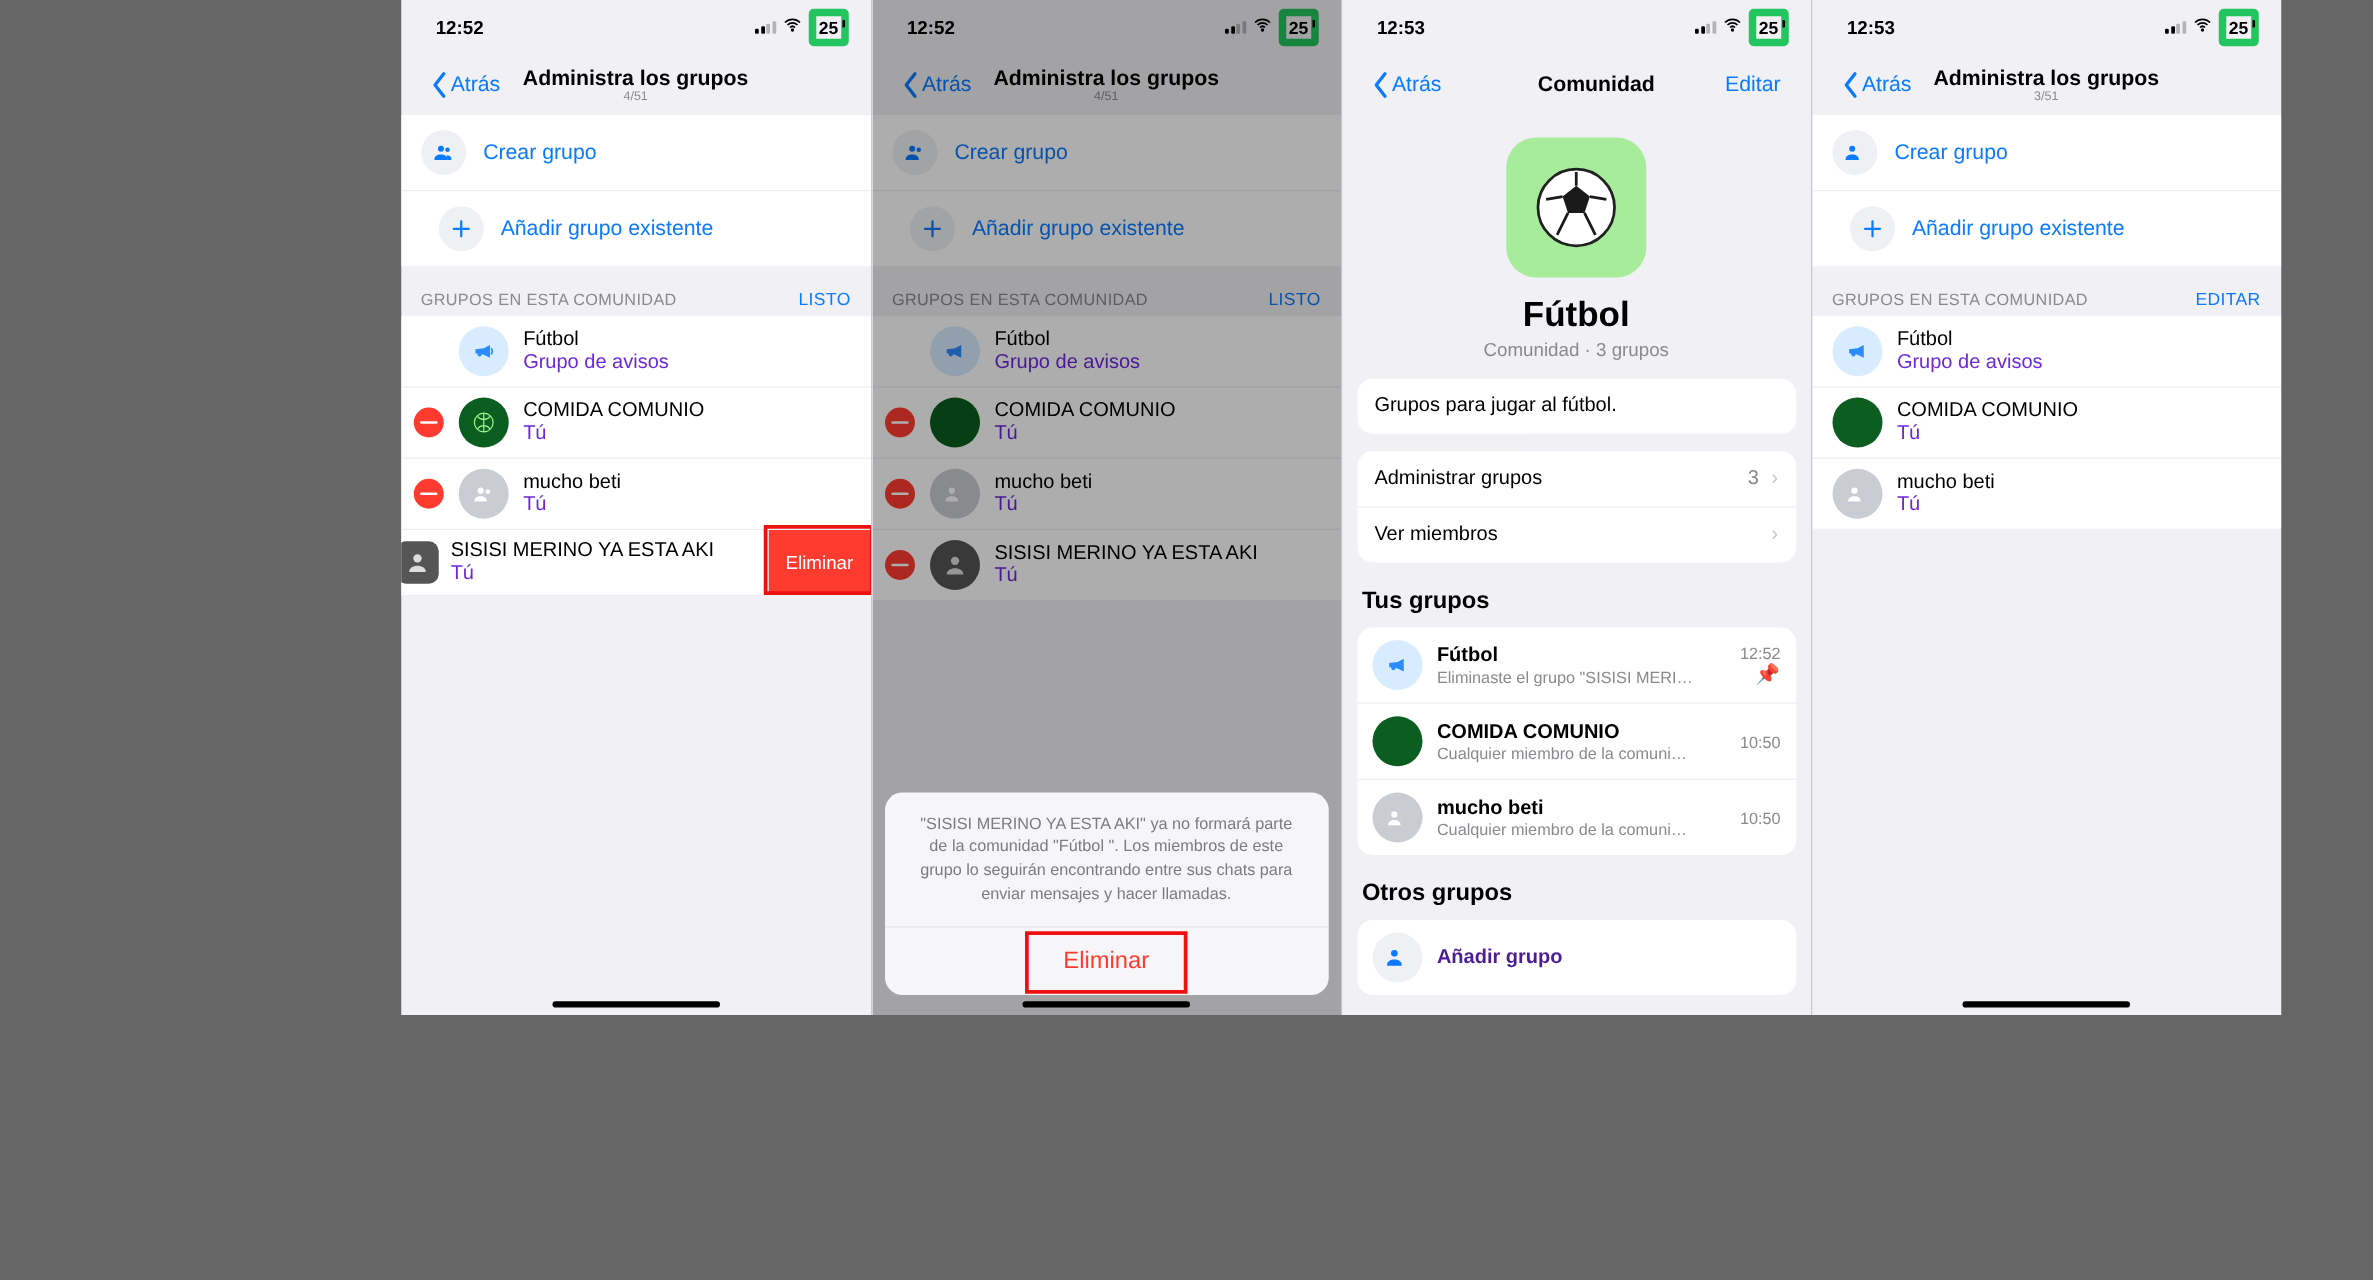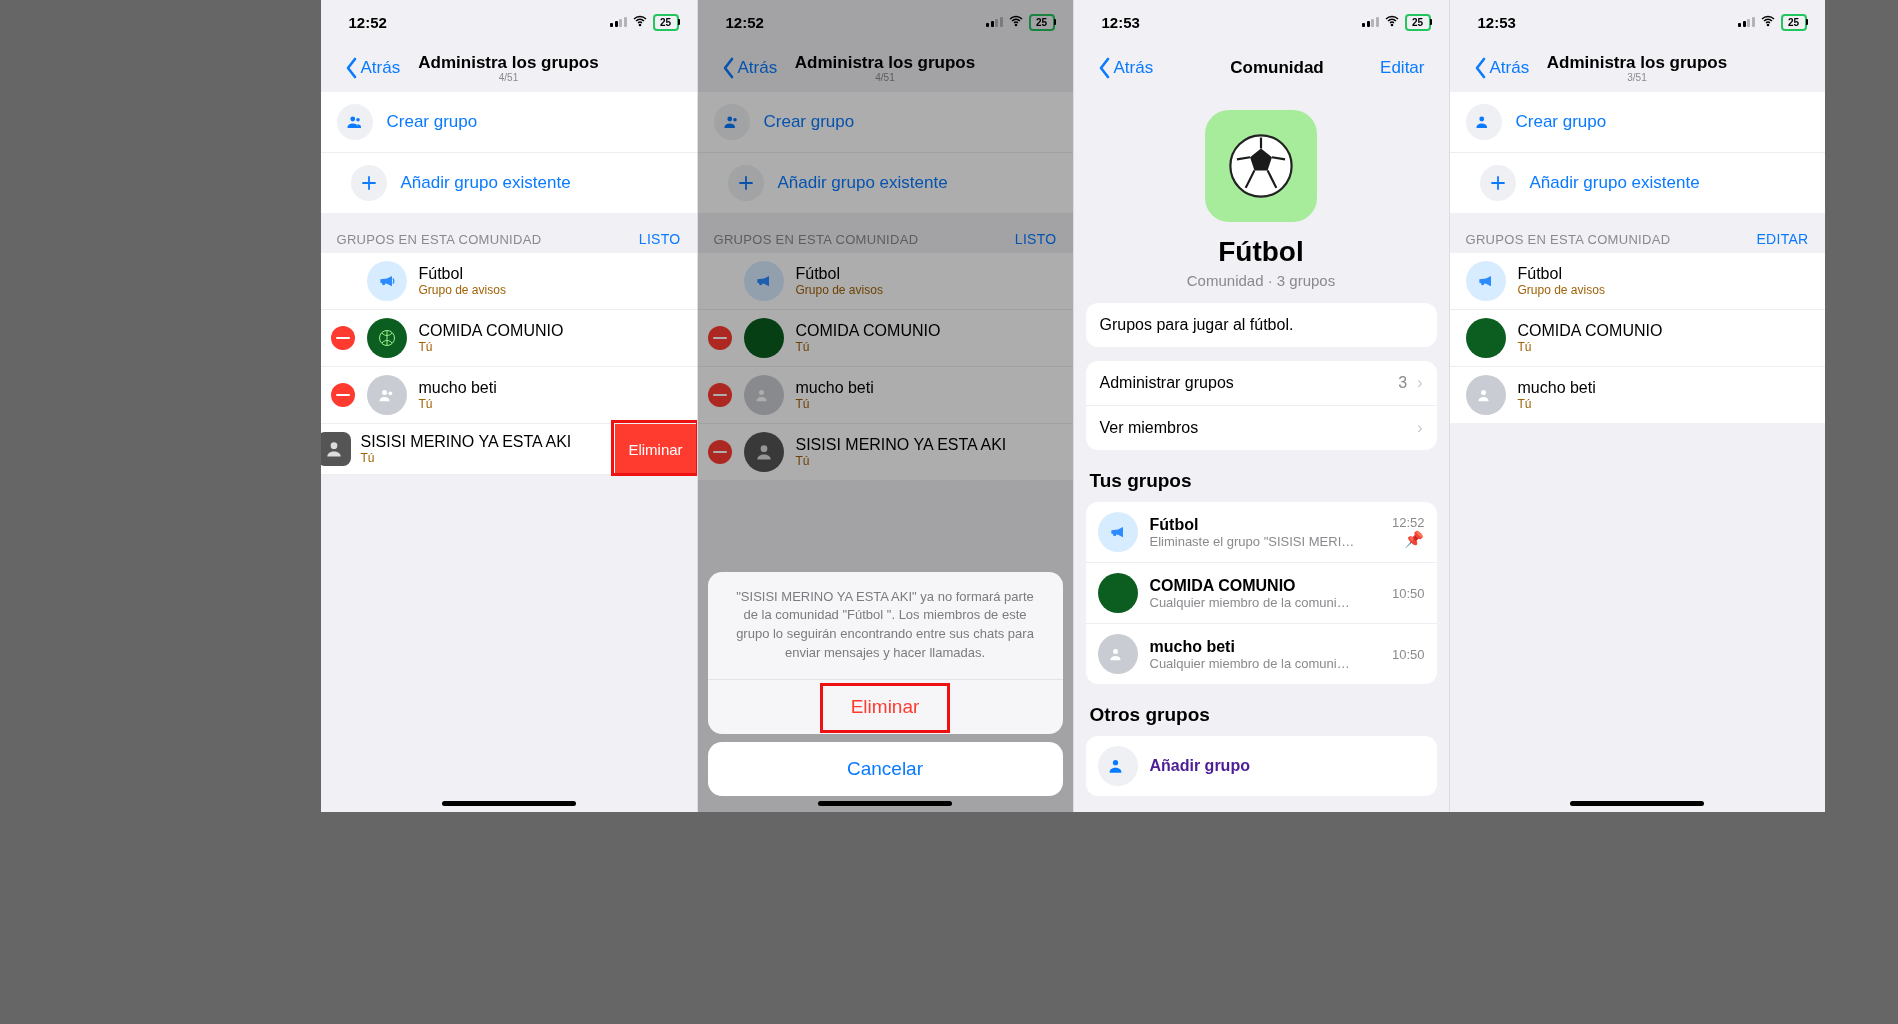--- a/index.html
+++ b/index.html
@@ -8,21 +8,21 @@
   .phone { width: 376px; height: 812px; background: #f0f0f5; position: relative; overflow: hidden; border-left: 1px solid rgba(0,0,0,.08); }
   .phone:first-child { border-left: none; }
 
   
   .status { height: 44px; display: flex; align-items: center; justify-content: space-between; padding: 0 18px 0 28px; font-size: 15px; font-weight: 600; }
   .status-right { display: flex; align-items: center; gap: 5px; }
   .sig { display: inline-flex; align-items: flex-end; gap: 1.5px; }
   .sig i { width: 3px; background: #000; border-radius: 1px; display: block; }
   .sig i:nth-child(1){height:4px} .sig i:nth-child(2){height:6px} .sig i:nth-child(3){height:8px;background:rgba(0,0,0,.25)} .sig i:nth-child(4){height:10px;background:rgba(0,0,0,.25)}
   .wifi { width:16px; display:inline-block; }
-  .batt { border:2px solid #22c55e; border-radius:4px; padding:1px 2px; font-size:10px; font-weight:700; min-width:26px; text-align:center; position:relative; }
+  .batt { border:6px solid #22c55e; border-radius:4px; padding:1px 2px; font-size:14px; font-weight:700; min-width:26px; text-align:center; position:relative; }
   .batt::after { content:""; position:absolute; right:-3px; top:3px; width:2px; height:6px; background:#000; border-radius:0 1px 1px 0; }
 
   
   .nav { height: 48px; display: flex; align-items: center; justify-content: space-between; padding: 0 24px; position:relative; }
   .nav .back { color:#0a7aff; font-size:17px; display:flex; align-items:center; gap:2px; }
   .nav .back svg { width:14px; height:22px; }
   .nav .title { position:absolute; left:0; right:0; text-align:center; pointer-events:none; }
   .nav .title .t1 { font-size:17px; font-weight:600; }
   .nav .title .t2 { font-size:10px; color:#8a8a8e; margin-top:-1px; }
   .nav .right { color:#0a7aff; font-size:17px; min-width:50px; text-align:right; }
@@ -42,21 +42,21 @@
   .row:last-child { border-bottom:none; }
   .minus { width:24px; height:24px; border-radius:50%; background:#ff3b30; position:relative; flex:0 0 auto; }
   .minus::after { content:""; position:absolute; left:5px; right:5px; top:11px; height:2px; background:#fff; border-radius:1px; }
   .avatar { width:40px; height:40px; border-radius:50%; flex:0 0 auto; background:#ccc; display:flex; align-items:center; justify-content:center; color:#fff; overflow:hidden; }
   .avatar.megaphone { background:#d8ecff; color:#2b8bff; }
   .avatar.people { background:#c9ccd2; }
   .avatar.green { background:#0b5e1f; }
   .avatar.photo { background:#555; }
   .avatar svg { width:20px; height:20px; }
   .rowtxt .n { font-size:16px; color:#000; }
-  .rowtxt .s { font-size:12px; color:#a16207; }
+  .rowtxt .s { font-size:16px; color:#6d28d9; }
   .swipe-btn { position:absolute; right:-0px; top:0; bottom:0; width:82px; background:#ff3b30; color:#fff; display:flex; align-items:center; justify-content:center; font-size:15px; }
   .swipe-wrap { position:relative; }
   .highlight { position:absolute; border:3px solid #e11; pointer-events:none; }
 
   .overlay { position:absolute; inset:0; background:rgba(0,0,0,.32); }
   .sheet { position:absolute; left:10px; right:10px; bottom:8px; }
   .sheet .card { background:rgba(248,248,250,.98); border-radius:14px; overflow:hidden; margin-bottom:8px; }
   .sheet .msg { padding:16px 20px; font-size:13px; color:#7b7b80; text-align:center; line-height:1.45; border-bottom:1px solid #e3e3e7; }
   .sheet .btn { padding:16px; text-align:center; font-size:19px; }
   .sheet .btn.dest { color:#ff3b30; }
@@ -323,23 +323,20 @@
 
   <div class="overlay"></div>
   <div class="sheet">
     <div class="card">
       <div class="msg">"SISISI MERINO YA ESTA AKI" ya no formará parte de la comunidad "Fútbol ". Los miembros de este grupo lo seguirán encontrando entre sus chats para enviar mensajes y hacer llamadas.</div>
       <div style="position:relative">
         <div class="btn dest">Eliminar</div>
         <div class="highlight" style="left:50%;top:3px;transform:translateX(-50%);width:130px;height:50px;"></div>
       </div>
     </div>
-    <div class="card cancel">
-      <div class="btn norm">Cancelar</div>
-    </div>
   </div>
   <div class="home-ind"></div>
 </div>
 
 <div class="phone p3">
   <div class="status">
     <span>12:53</span>
     <span class="status-right">
       <span class="sig">
             <i></i>

